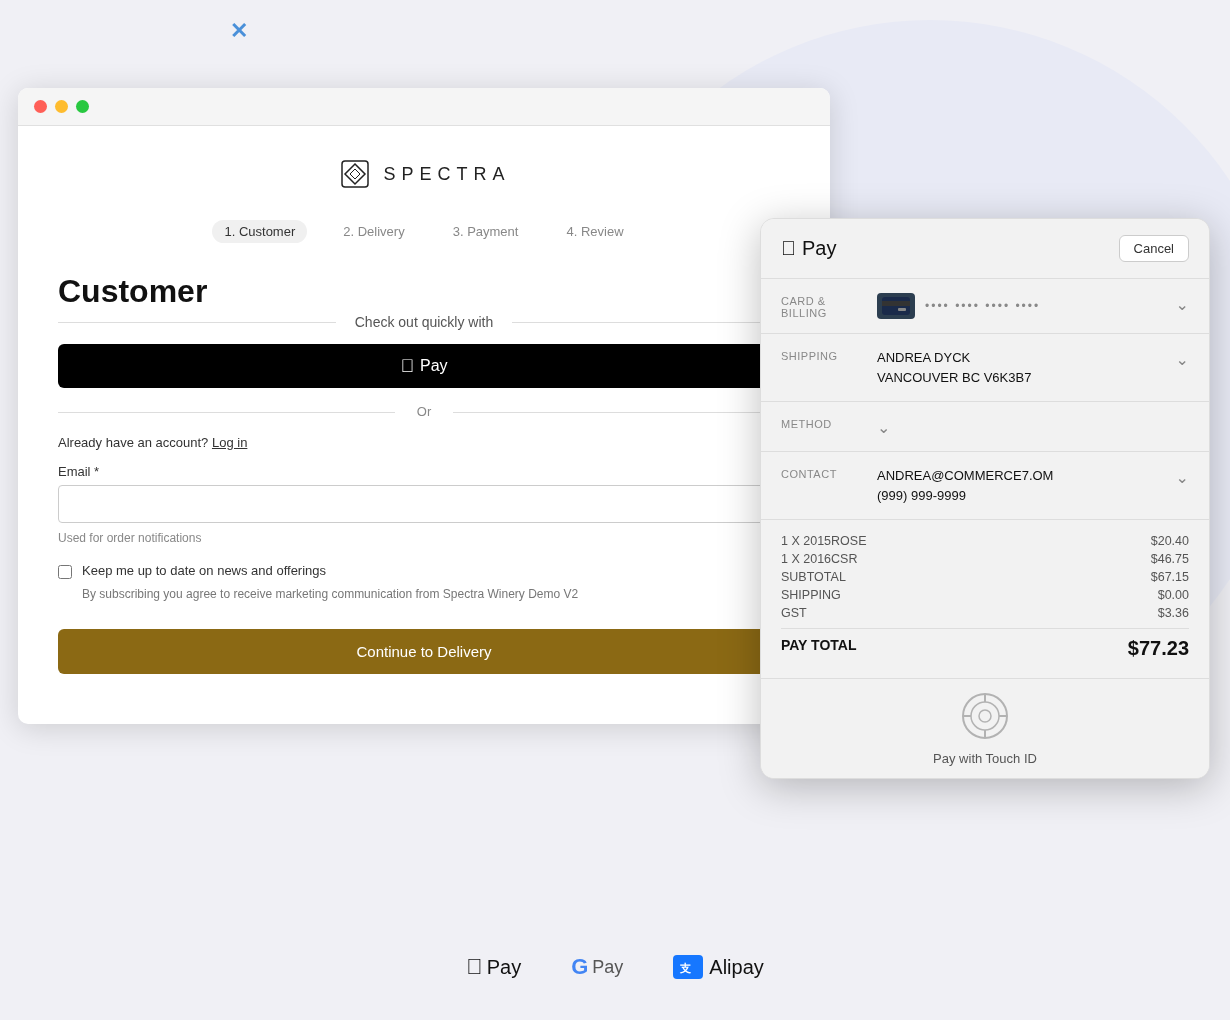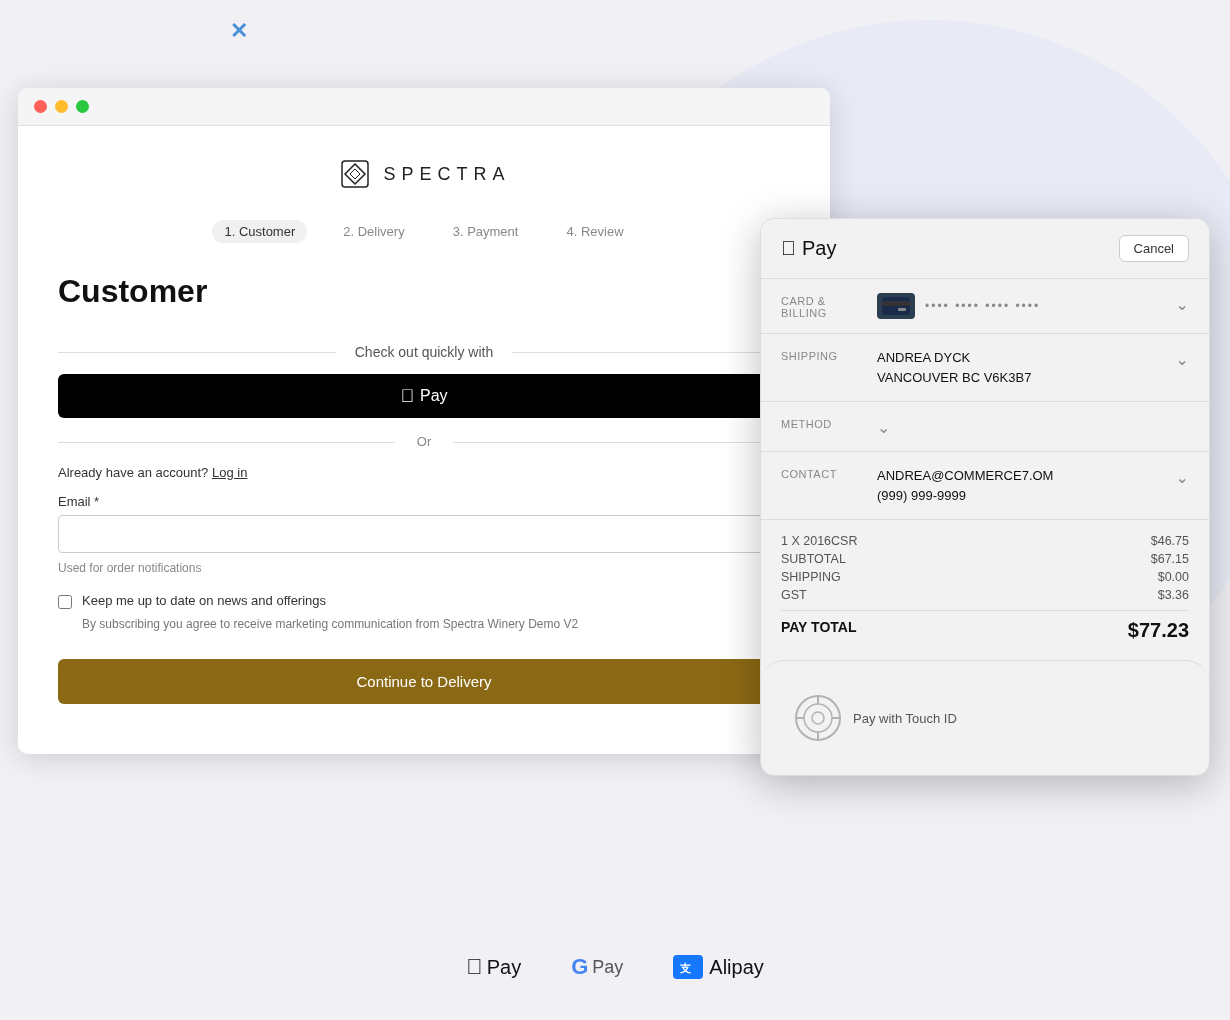--- a/index.html
+++ b/index.html
@@ -115,21 +115,21 @@
       background: #f0f0f0;
       color: #333;
       font-weight: 500;
     }
 
     
     .page-heading {
       font-size: 32px;
       font-weight: 700;
       color: #111;
-      margin-bottom: 34px;
+      margin-bottom: 4px;
     }
 
     .checkout-quickly {
       text-align: center;
       color: #555;
       font-size: 14px;
       margin-bottom: 14px;
       position: relative;
     }
 
@@ -374,28 +374,27 @@
       color: #111;
     }
 
     .order-line.total .total-amount {
       font-size: 20px;
       font-weight: 600;
     }
 
     
     .touch-id-section {
-      padding: 32px;
-      display: flex;
-      flex-direction: row;
+      padding: 12px;
+      display: flex;
+      flex-direction: column;
       align-items: center;
       gap: 10px;
       border-top: 1px solid #ddd;
       background: #f2f2f2;
-      border-radius: 23px;
     }
 
     .touch-id-icon {
       width: 50px;
       height: 50px;
       opacity: 0.4;
     }
 
     .touch-id-label {
       font-size: 13px;
@@ -593,20 +592,24 @@
     <span class="modal-section-label">CONTACT</span>
     <div class="modal-section-content">
       <div>ANDREA@COMMERCE7.OM</div>
       <div>(999) 999-9999</div>
     </div>
     <span class="modal-section-chevron">⌄</span>
   </div>
 
   <div class="order-lines">
     <div class="order-line">
+      <span>1 X 2015ROSE</span>
+      <span>$20.40</span>
+    </div>
+    <div class="order-line">
       <span>1 X 2016CSR</span>
       <span>$46.75</span>
     </div>
     <div class="order-line">
       <span>SUBTOTAL</span>
       <span>$67.15</span>
     </div>
     <div class="order-line">
       <span>SHIPPING</span>
       <span>$0.00</span>

